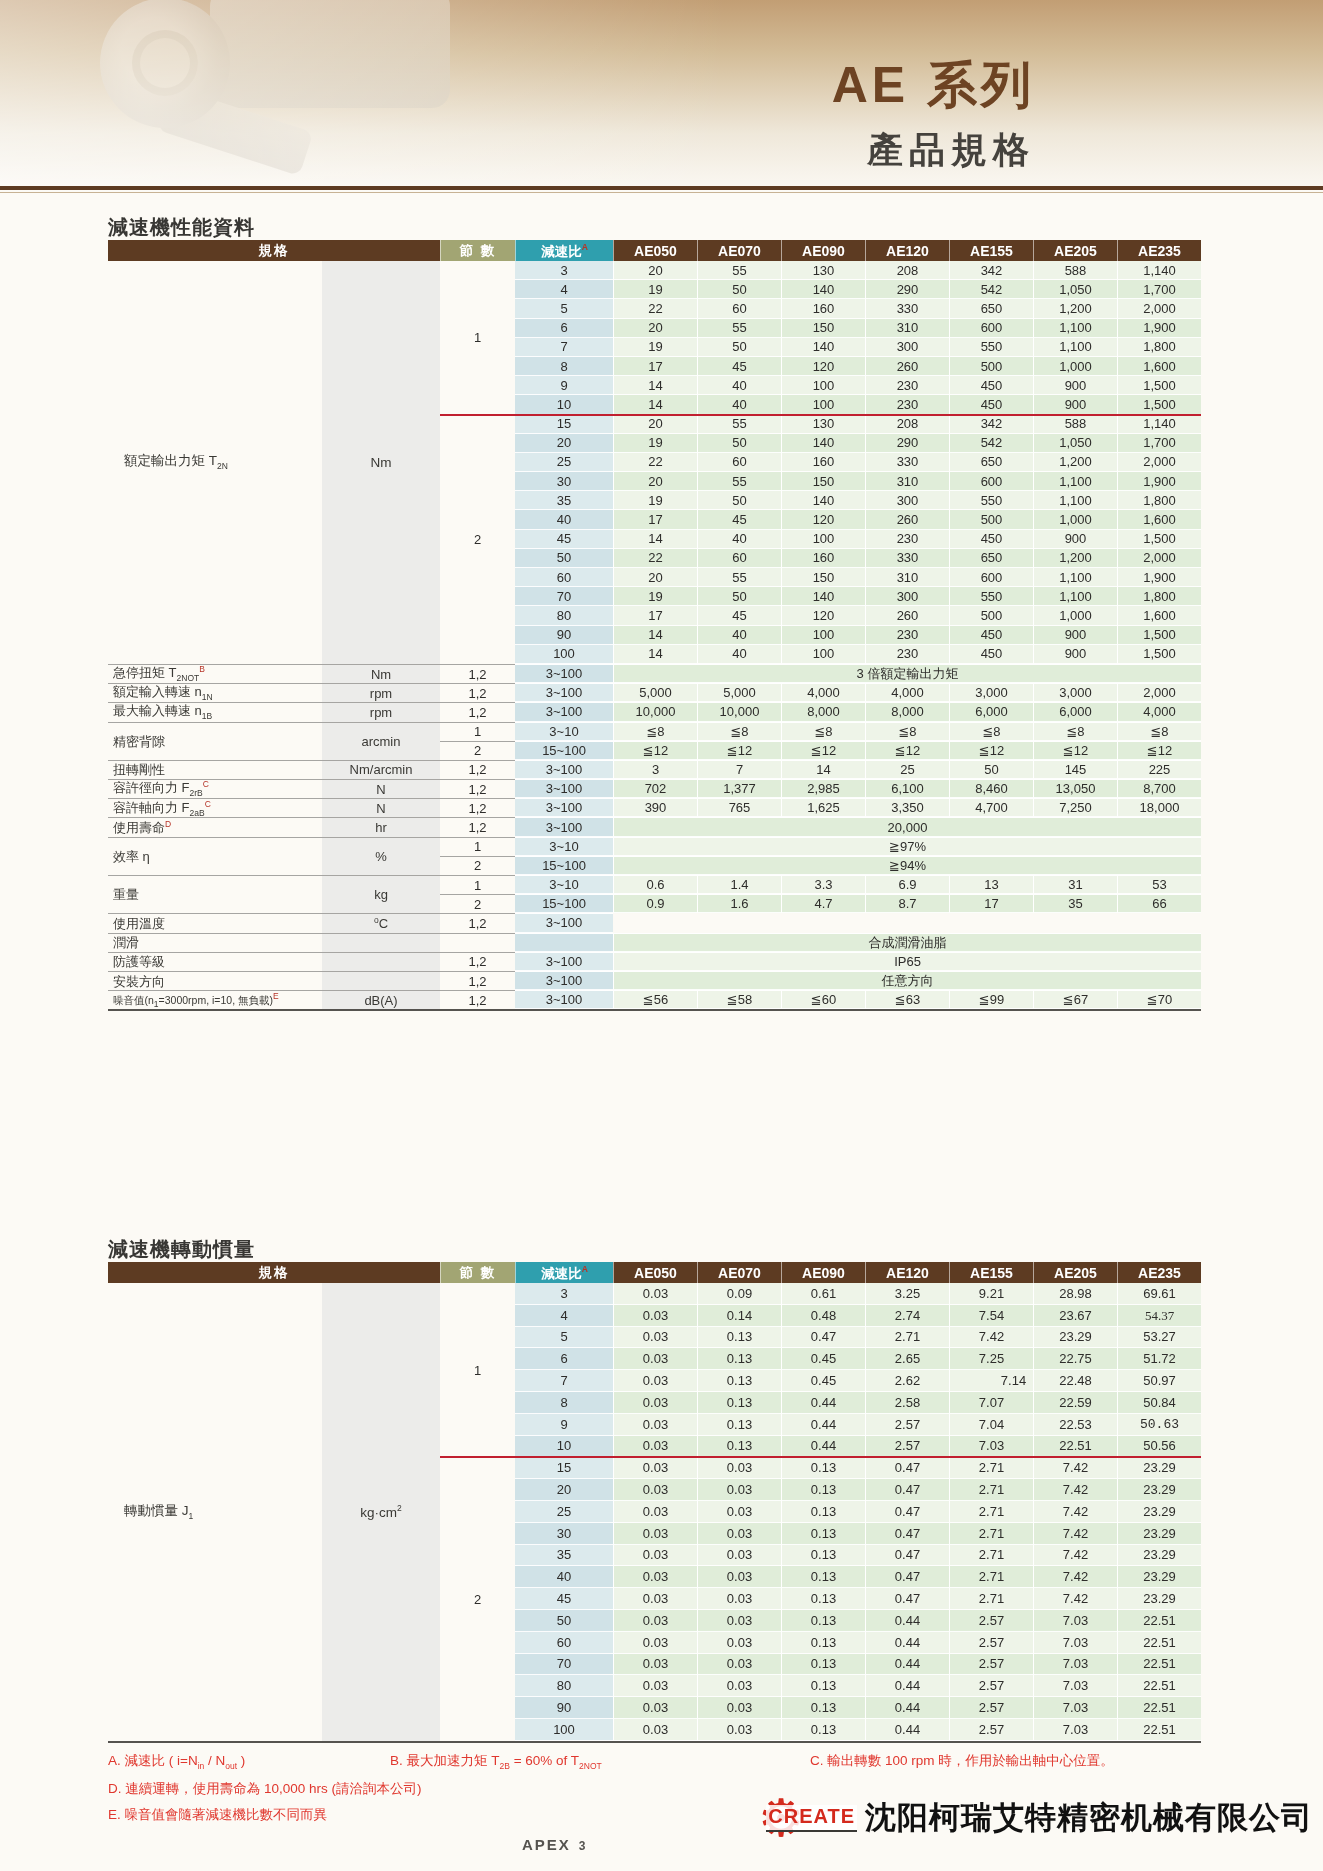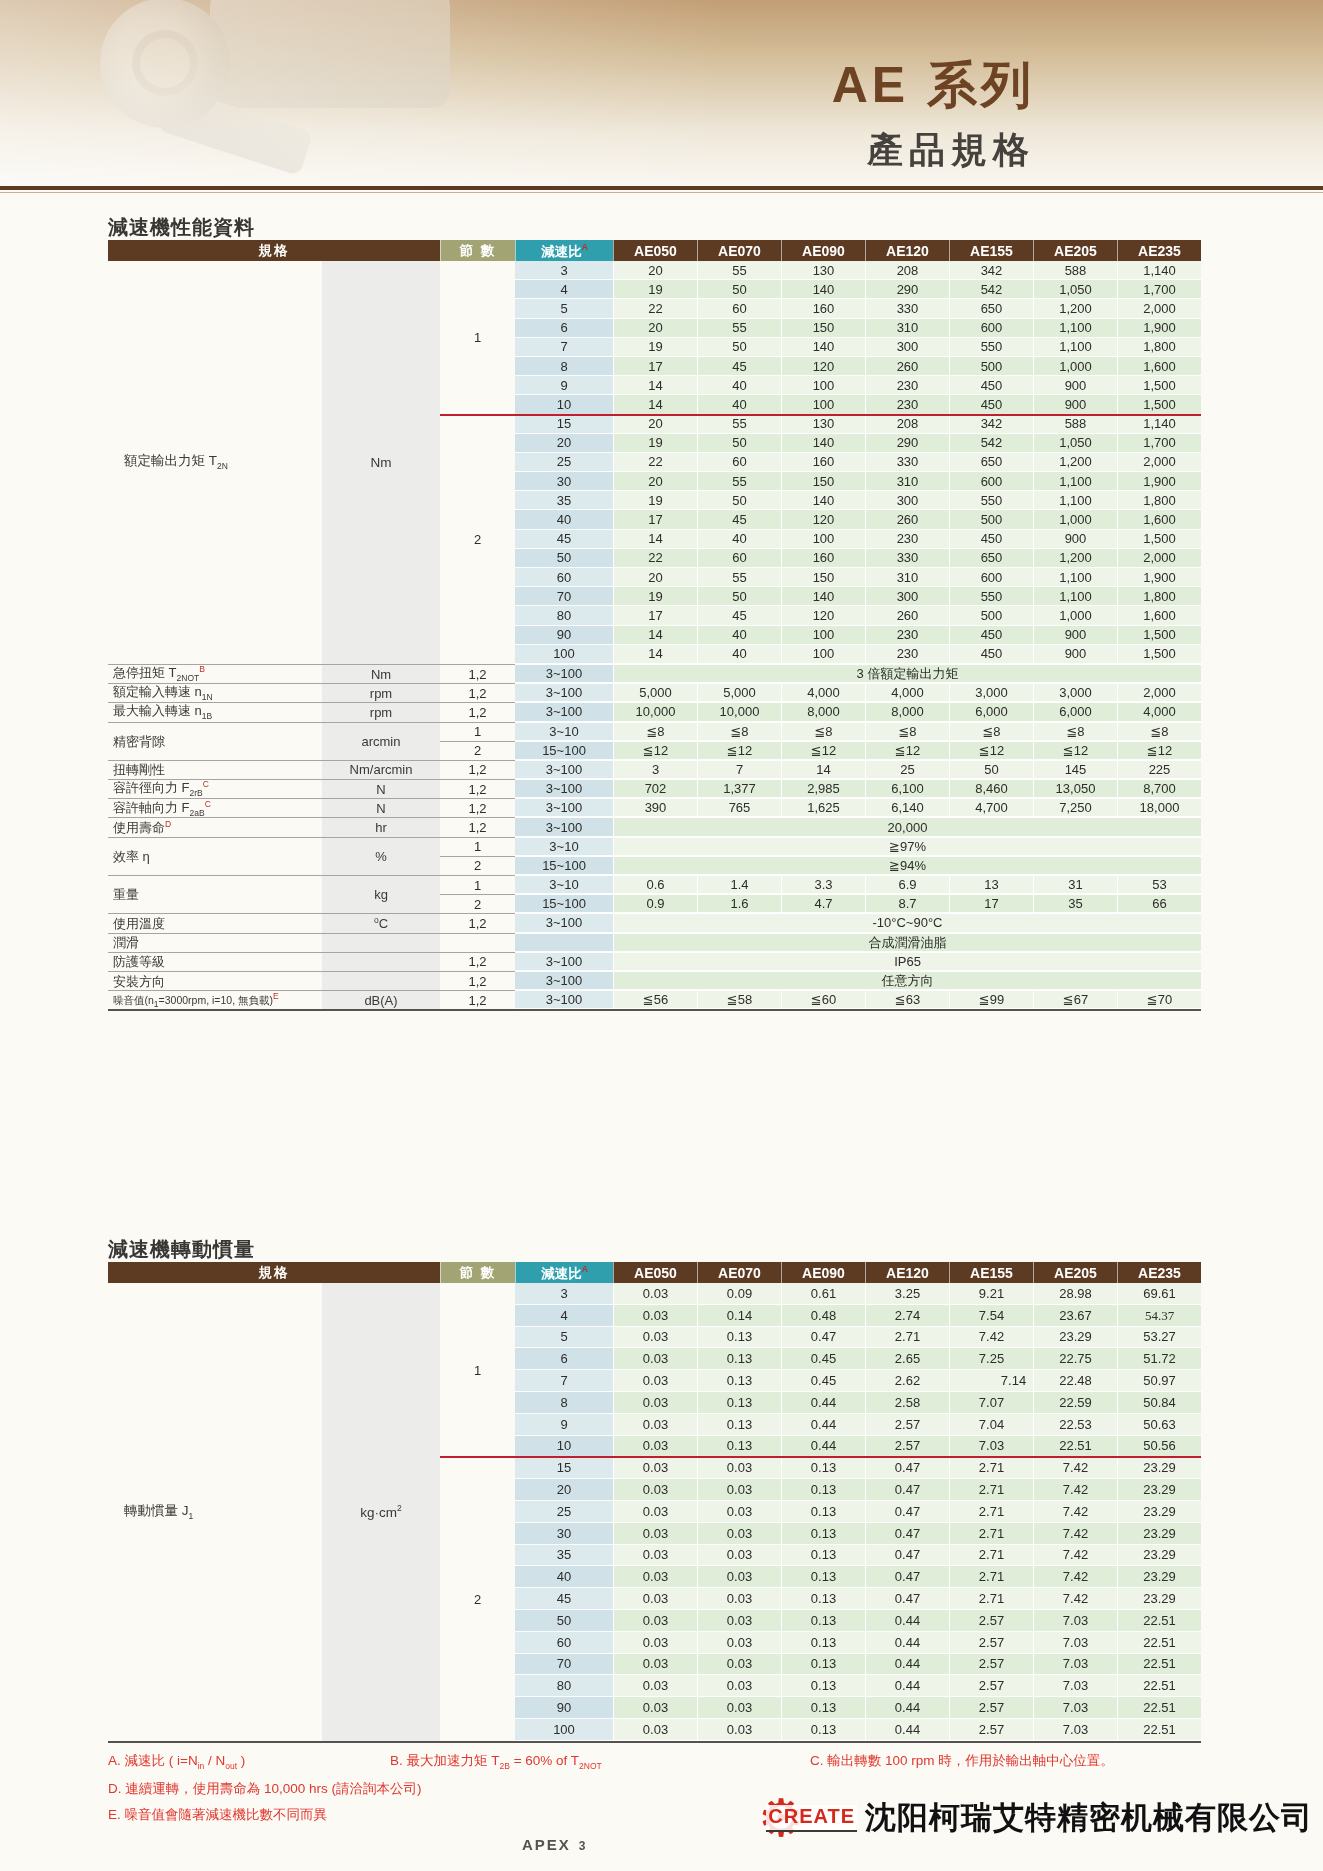--- a/index.html
+++ b/index.html
@@ -394,21 +394,21 @@
       <span class="rt">容許軸向力 F<sub>2aB</sub><sup class="red">C</sup></span>
     </div>
     <div class="c unitcol sunit bt" style="grid-area: 30 / 2 / 31;">
       <span class="rt">N</span>
     </div>
     <div class="c stage bt" style="grid-area: 30 / 3;">1,2</div>
     <div class="c ratio btw blt" style="grid-area: 30 / 4;">3~100</div>
     <div class="c val btw lt" style="grid-area: 30 / 5;">390</div>
     <div class="c val btw lt" style="grid-area: 30 / 6;">765</div>
     <div class="c val btw lt" style="grid-area: 30 / 7;">1,625</div>
-    <div class="c val btw lt" style="grid-area: 30 / 8;">6,140</div>
+    <div class="c val btw lt" style="grid-area: 30 / 8;">3,350</div>
     <div class="c val btw lt" style="grid-area: 30 / 9;">4,700</div>
     <div class="c val btw lt" style="grid-area: 30 / 10;">7,250</div>
     <div class="c val btw lt" style="grid-area: 30 / 11;">18,000</div>
     <div class="c slab bt" style="grid-area: 31 / 1 / 32;">
       <span class="rt">使用壽命<sup class="red">D</sup></span>
     </div>
     <div class="c unitcol sunit bt" style="grid-area: 31 / 2 / 32;">
       <span class="rt">hr</span>
     </div>
     <div class="c stage bt" style="grid-area: 31 / 3;">1,2</div>
@@ -451,21 +451,20 @@
     <div class="c val btw dk" style="grid-area: 35 / 10;">35</div>
     <div class="c val btw dk" style="grid-area: 35 / 11;">66</div>
     <div class="c slab bt" style="grid-area: 36 / 1 / 37;">
       <span class="rt">使用溫度</span>
     </div>
     <div class="c unitcol sunit bt" style="grid-area: 36 / 2 / 37;">
       <span class="rt"><sup>o</sup>C</span>
     </div>
     <div class="c stage bt" style="grid-area: 36 / 3;">1,2</div>
     <div class="c ratio btw blt" style="grid-area: 36 / 4;">3~100</div>
-    <div class="c val btw lt" style="grid-area: 36 / 5 / auto / 12;">-10°C~90°C</div>
     <div class="c slab bt" style="grid-area: 37 / 1 / 38;">
       <span class="rt">潤滑</span>
     </div>
     <div class="c unitcol sunit bt" style="grid-area: 37 / 2 / 38;"></div>
     <div class="c stage bt" style="grid-area: 37 / 3;"></div>
     <div class="c ratio btw bdk" style="grid-area: 37 / 4;"></div>
     <div class="c val btw dk" style="grid-area: 37 / 5 / auto / 12;">合成潤滑油脂</div>
     <div class="c slab bt" style="grid-area: 38 / 1 / 39;">
       <span class="rt">防護等級</span>
     </div>
@@ -567,21 +566,21 @@
     <div class="c val dk" style="grid-area: 7 / 9;">7.07</div>
     <div class="c val dk" style="grid-area: 7 / 10;">22.59</div>
     <div class="c val dk" style="grid-area: 7 / 11;">50.84</div>
     <div class="c ratio blt" style="grid-area: 8 / 4;">9</div>
     <div class="c val lt" style="grid-area: 8 / 5;">0.03</div>
     <div class="c val lt" style="grid-area: 8 / 6;">0.13</div>
     <div class="c val lt" style="grid-area: 8 / 7;">0.44</div>
     <div class="c val lt" style="grid-area: 8 / 8;">2.57</div>
     <div class="c val lt" style="grid-area: 8 / 9;">7.04</div>
     <div class="c val lt" style="grid-area: 8 / 10;">22.53</div>
-    <div class="c val lt" style="grid-area: 8 / 11;">50.63</div>
+    <div class="c val lt" style="grid-area: 8 / 11; font-family: Liberation Mono, monospace;">50.63</div>
     <div class="c ratio bdk" style="grid-area: 9 / 4;">10</div>
     <div class="c val dk" style="grid-area: 9 / 5;">0.03</div>
     <div class="c val dk" style="grid-area: 9 / 6;">0.13</div>
     <div class="c val dk" style="grid-area: 9 / 7;">0.44</div>
     <div class="c val dk" style="grid-area: 9 / 8;">2.57</div>
     <div class="c val dk" style="grid-area: 9 / 9;">7.03</div>
     <div class="c val dk" style="grid-area: 9 / 10;">22.51</div>
     <div class="c val dk" style="grid-area: 9 / 11;">50.56</div>
     <div class="c ratio blt" style="grid-area: 10 / 4;">15</div>
     <div class="c val lt" style="grid-area: 10 / 5;">0.03</div>

